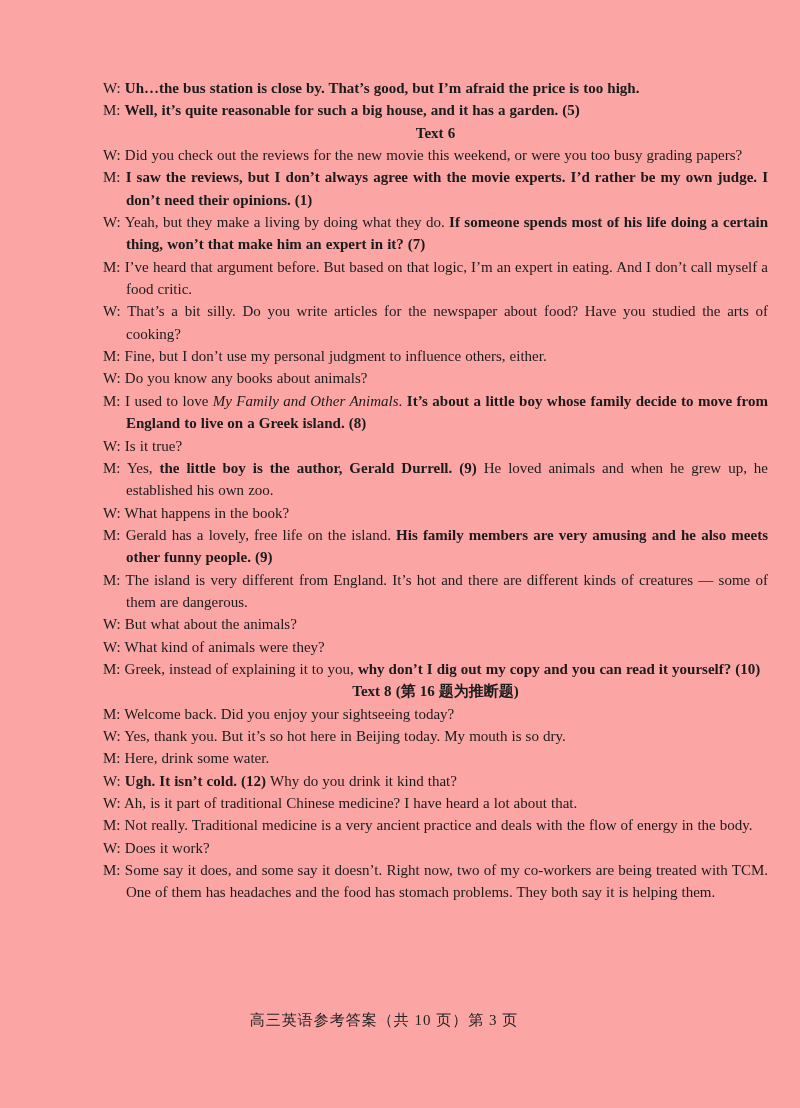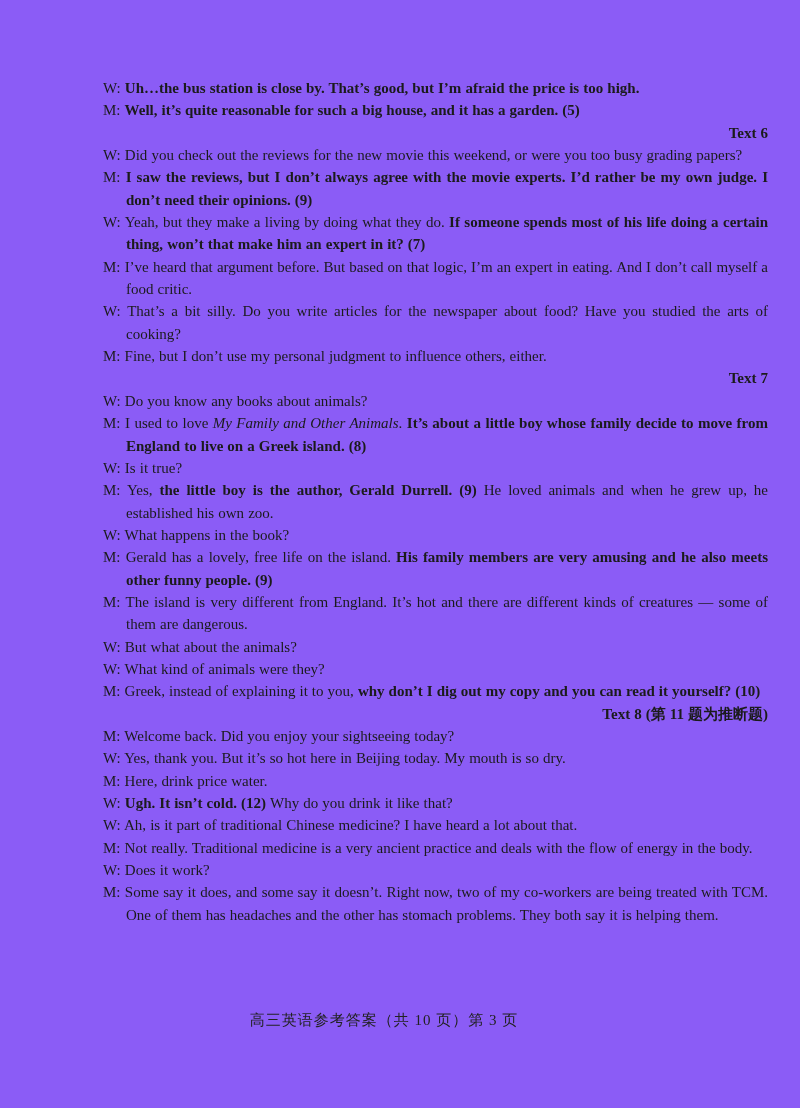--- a/index.html
+++ b/index.html
@@ -8,40 +8,40 @@
     height: 1108px;
     background: #ffffff;
     position: relative;
     font-family: "Liberation Serif", "DejaVu Serif", serif;
     color: #1b1b1b;
     overflow: hidden;
   }
   .page {
     position: absolute;
     inset: 0;
-    background: #8b5cf6;
+    background: #fca5a5;
   }
   .content {
     position: absolute;
     left: 103px;
     top: 77px;
     width: 665px;
   }
   p.line {
     margin: 0;
     font-size: 15px;
     line-height: 22.35px;
     text-align: justify;
     padding-left: 23px;
     text-indent: -23px;
     word-spacing: 0.02em;
   }
   p.heading {
     font-weight: bold;
-    text-align: right;
+    text-align: center;
   }
   .seg-normal { font-weight: normal; font-style: normal; }
   .seg-bold   { font-weight: bold; }
   .seg-italic { font-style: italic; }
   .speaker    { font-weight: normal; }
   .footer {
     position: absolute;
     top: 1011px;
     left: 0;
     width: 676px;
@@ -55,40 +55,39 @@
 </style>
 </head>
 <body>
 
 <div class="page">
   <div class="content">
       <p class="line dialogue"><span class="speaker">W:</span> <span class="seg-bold">Uh…the bus station is close by. That’s good, but I’m afraid the price is too high.</span></p>
       <p class="line dialogue"><span class="speaker">M:</span> <span class="seg-bold">Well, it’s quite reasonable for such a big house, and it has a garden. (5)</span></p>
       <p class="line heading">Text 6</p>
       <p class="line dialogue"><span class="speaker">W:</span> <span class="seg-normal">Did you check out the reviews for the new movie this weekend, or were you too busy grading papers?</span></p>
-      <p class="line dialogue"><span class="speaker">M:</span> <span class="seg-bold">I saw the reviews, but I don’t always agree with the movie experts. I’d rather be my own judge. I don’t need their opinions. (9)</span></p>
+      <p class="line dialogue"><span class="speaker">M:</span> <span class="seg-bold">I saw the reviews, but I don’t always agree with the movie experts. I’d rather be my own judge. I don’t need their opinions. (1)</span></p>
       <p class="line dialogue"><span class="speaker">W:</span> <span class="seg-normal">Yeah, but they make a living by doing what they do. </span><span class="seg-bold">If someone spends most of his life doing a certain thing, won’t that make him an expert in it? (7)</span></p>
       <p class="line dialogue"><span class="speaker">M:</span> <span class="seg-normal">I’ve heard that argument before. But based on that logic, I’m an expert in eating. And I don’t call myself a food critic.</span></p>
       <p class="line dialogue"><span class="speaker">W:</span> <span class="seg-normal">That’s a bit silly. Do you write articles for the newspaper about food? Have you studied the arts of cooking?</span></p>
       <p class="line dialogue"><span class="speaker">M:</span> <span class="seg-normal">Fine, but I don’t use my personal judgment to influence others, either.</span></p>
-      <p class="line heading">Text 7</p>
       <p class="line dialogue"><span class="speaker">W:</span> <span class="seg-normal">Do you know any books about animals?</span></p>
       <p class="line dialogue"><span class="speaker">M:</span> <span class="seg-normal">I used to love </span><span class="seg-italic">My Family and Other Animals</span><span class="seg-normal">. </span><span class="seg-bold">It’s about a little boy whose family decide to move from England to live on a Greek island. (8)</span></p>
       <p class="line dialogue"><span class="speaker">W:</span> <span class="seg-normal">Is it true?</span></p>
       <p class="line dialogue"><span class="speaker">M:</span> <span class="seg-normal">Yes, </span><span class="seg-bold">the little boy is the author, Gerald Durrell. (9) </span><span class="seg-normal">He loved animals and when he grew up, he established his own zoo.</span></p>
       <p class="line dialogue"><span class="speaker">W:</span> <span class="seg-normal">What happens in the book?</span></p>
       <p class="line dialogue"><span class="speaker">M:</span> <span class="seg-normal">Gerald has a lovely, free life on the island. </span><span class="seg-bold">His family members are very amusing and he also meets other funny people. (9)</span></p>
       <p class="line dialogue"><span class="speaker">M:</span> <span class="seg-normal">The island is very different from England. It’s hot and there are different kinds of creatures — some of them are dangerous.</span></p>
       <p class="line dialogue"><span class="speaker">W:</span> <span class="seg-normal">But what about the animals?</span></p>
       <p class="line dialogue"><span class="speaker">W:</span> <span class="seg-normal">What kind of animals were they?</span></p>
       <p class="line dialogue"><span class="speaker">M:</span> <span class="seg-normal">Greek, instead of explaining it to you, </span><span class="seg-bold">why don’t I dig out my copy and you can read it yourself? (10)</span></p>
-      <p class="line heading">Text 8 (第 11 题为推断题)</p>
+      <p class="line heading">Text 8 (第 16 题为推断题)</p>
       <p class="line dialogue"><span class="speaker">M:</span> <span class="seg-normal">Welcome back. Did you enjoy your sightseeing today?</span></p>
       <p class="line dialogue"><span class="speaker">W:</span> <span class="seg-normal">Yes, thank you. But it’s so hot here in Beijing today. My mouth is so dry.</span></p>
-      <p class="line dialogue"><span class="speaker">M:</span> <span class="seg-normal">Here, drink price water.</span></p>
-      <p class="line dialogue"><span class="speaker">W:</span> <span class="seg-bold">Ugh. It isn’t cold. (12) </span><span class="seg-normal">Why do you drink it like that?</span></p>
+      <p class="line dialogue"><span class="speaker">M:</span> <span class="seg-normal">Here, drink some water.</span></p>
+      <p class="line dialogue"><span class="speaker">W:</span> <span class="seg-bold">Ugh. It isn’t cold. (12) </span><span class="seg-normal">Why do you drink it kind that?</span></p>
       <p class="line dialogue"><span class="speaker">W:</span> <span class="seg-normal">Ah, is it part of traditional Chinese medicine? I have heard a lot about that.</span></p>
       <p class="line dialogue"><span class="speaker">M:</span> <span class="seg-normal">Not really. Traditional medicine is a very ancient practice and deals with the flow of energy in the body.</span></p>
       <p class="line dialogue"><span class="speaker">W:</span> <span class="seg-normal">Does it work?</span></p>
-      <p class="line dialogue"><span class="speaker">M:</span> <span class="seg-normal">Some say it does, and some say it doesn’t. Right now, two of my co-workers are being treated with TCM. One of them has headaches and the other has stomach problems. They both say it is helping them.</span></p>
+      <p class="line dialogue"><span class="speaker">M:</span> <span class="seg-normal">Some say it does, and some say it doesn’t. Right now, two of my co-workers are being treated with TCM. One of them has headaches and the food has stomach problems. They both say it is helping them.</span></p>
     </div>
   <div class="footer">高三英语参考答案（共 10 页）第 3 页</div>
 </div>
 
 </body></html>

